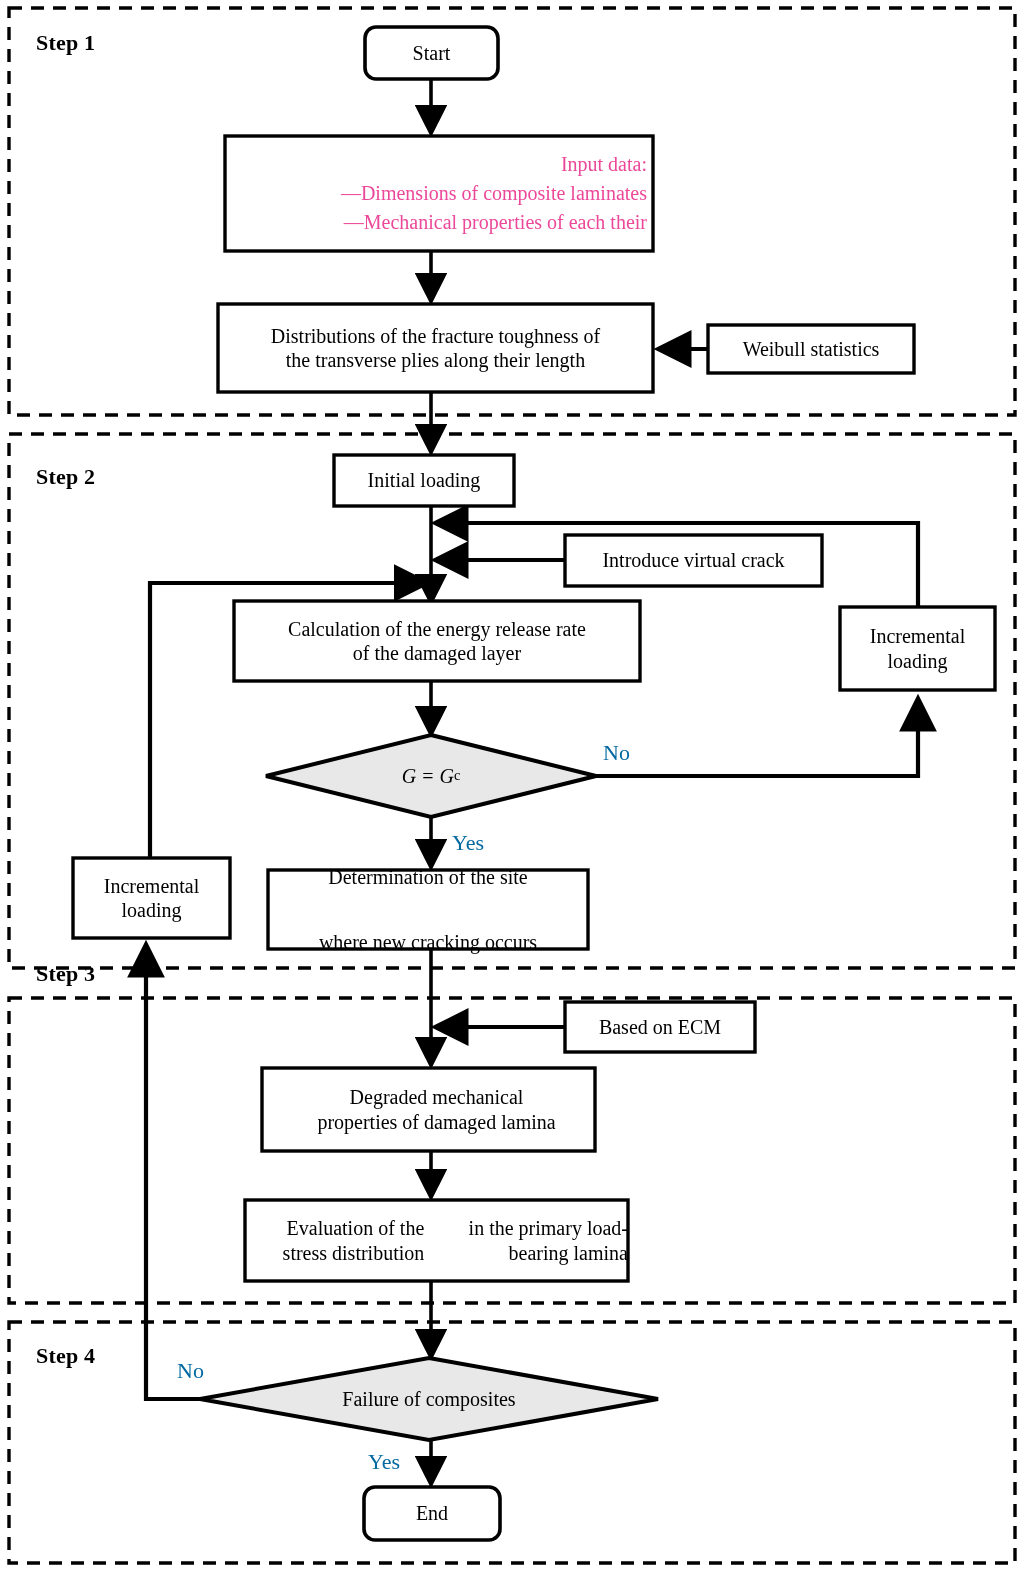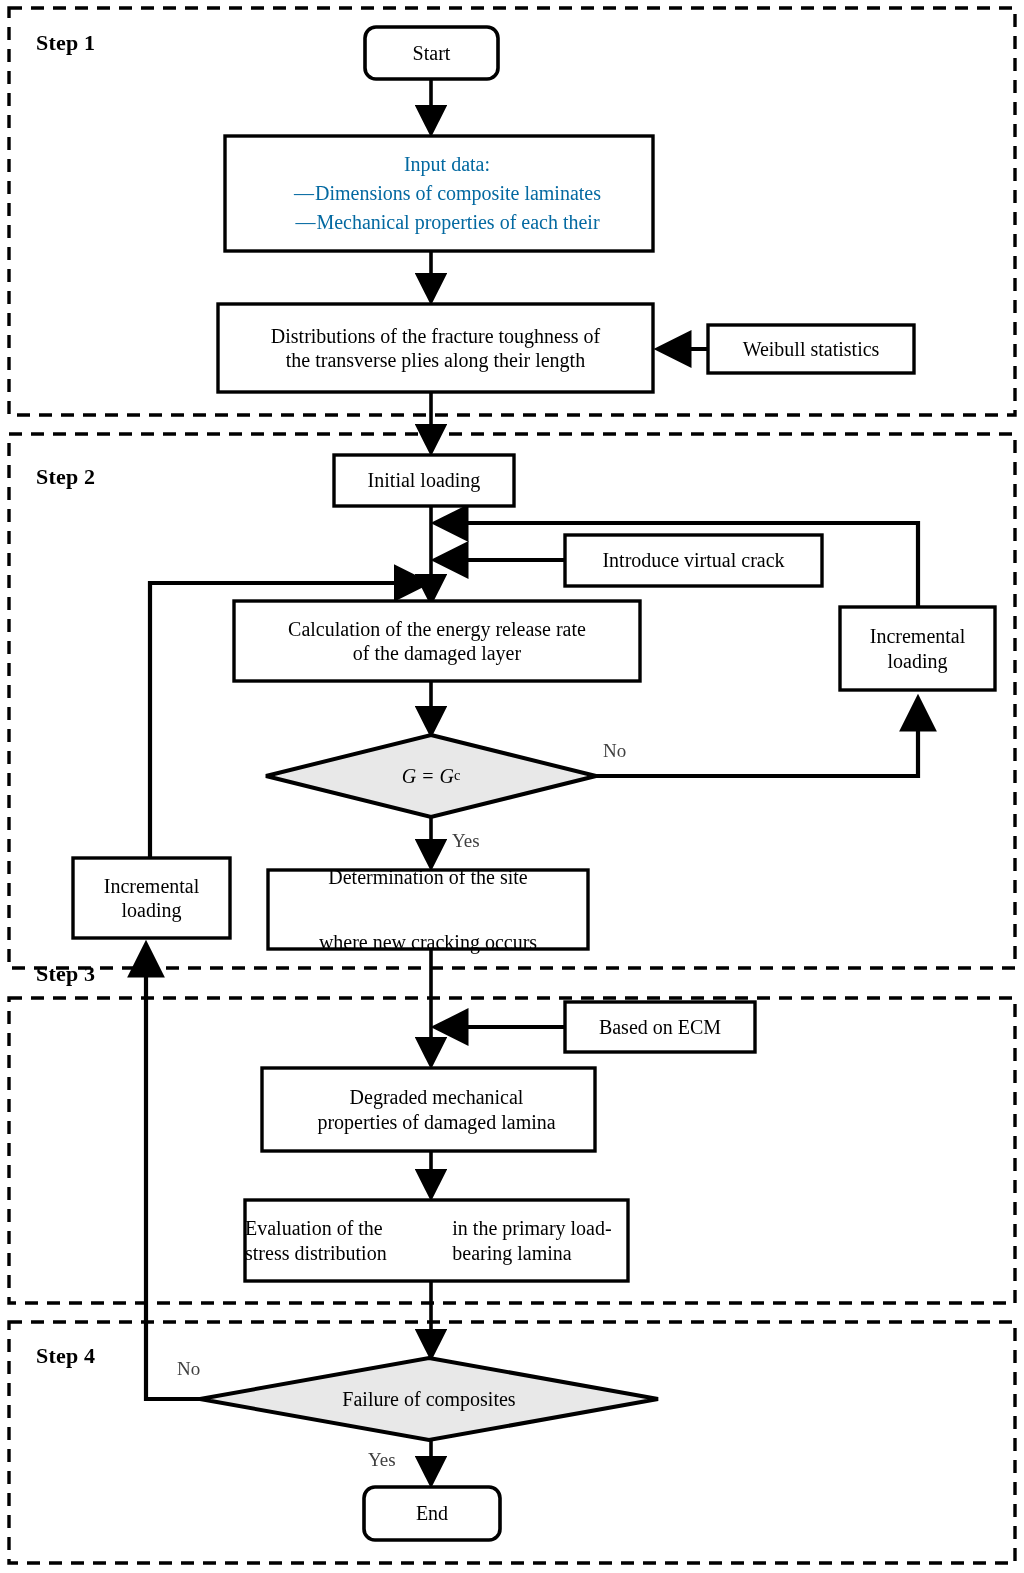--- a/index.html
+++ b/index.html
@@ -11,44 +11,44 @@
     font-family:"Liberation Serif","DejaVu Serif",serif;
     overflow:hidden;
     padding-left:29px;
   }
   svg#canvas{position:absolute;left:0;top:0;width:1024px;height:1573px;}
   .node-text{
     position:absolute;
     display:flex;
     align-items:center;
     justify-content:center;
-    text-align:left;
+    text-align:right;
     line-height:1.22;
     color:#000;
     font-size:20px;
     pointer-events:none;
   }
   .step-label{
     position:absolute;
     font-weight:bold;
     font-size:22px;
     color:#000;
     letter-spacing:0.2px;
   }
   .edge-label{
     position:absolute;
-    font-size:19px;
-    color:#404040;
+    font-size:22px;
+    color:#0369a1;
   }
   .list-body{
     position:absolute;
-    text-align:center;
+    text-align:right;
     font-size:20px;
     line-height:1.45;
-    color:#0369a1;
+    color:#ec4899;
   }
   .list-body .li{white-space:nowrap;}
   .list-body .dash{display:inline-block;width:22px;}
   .mathit{font-style:italic;}
   .sub{font-size:0.72em;vertical-align:-0.28em;font-style:normal;}
 </style>
 </head>
 <body>
 
 <div id="page">

